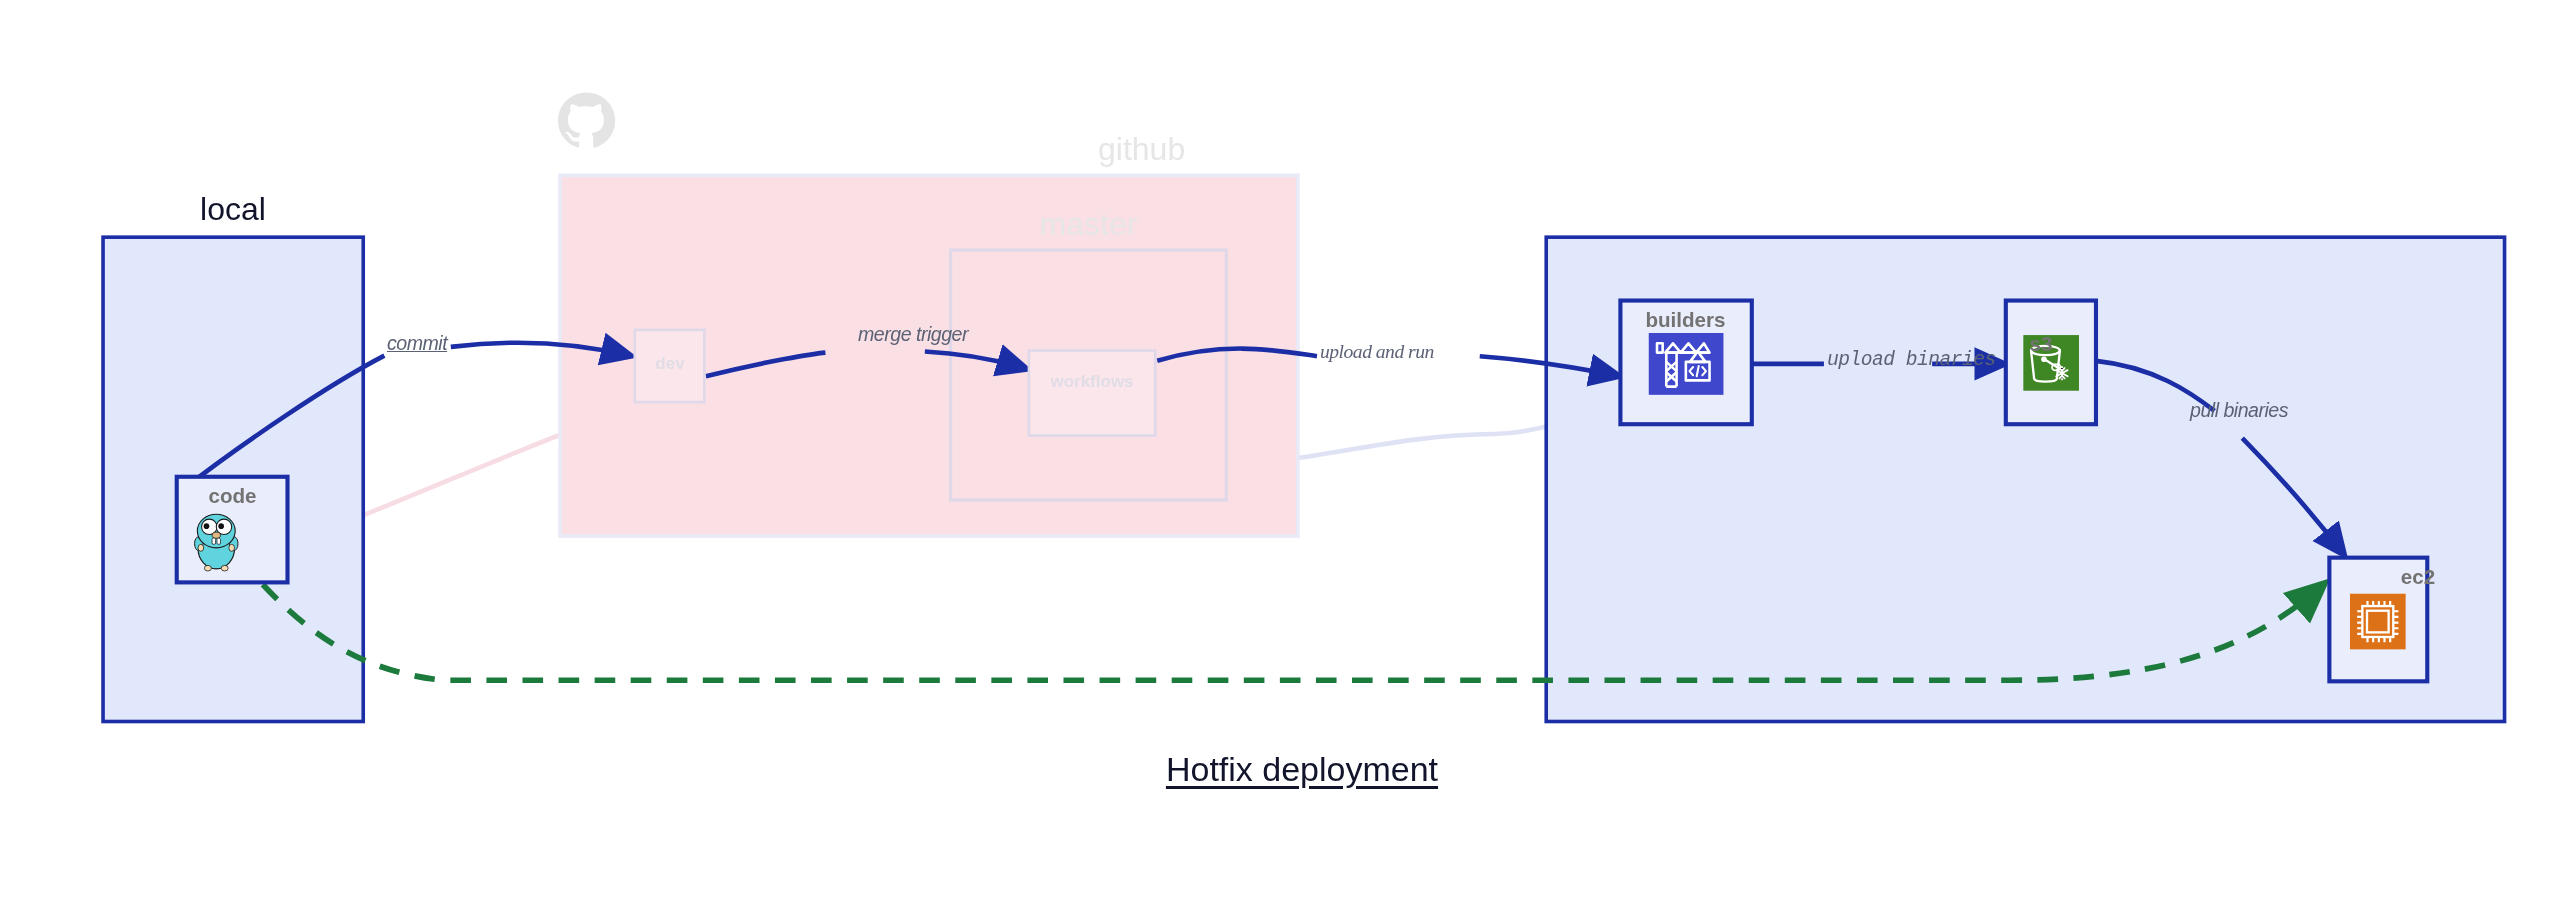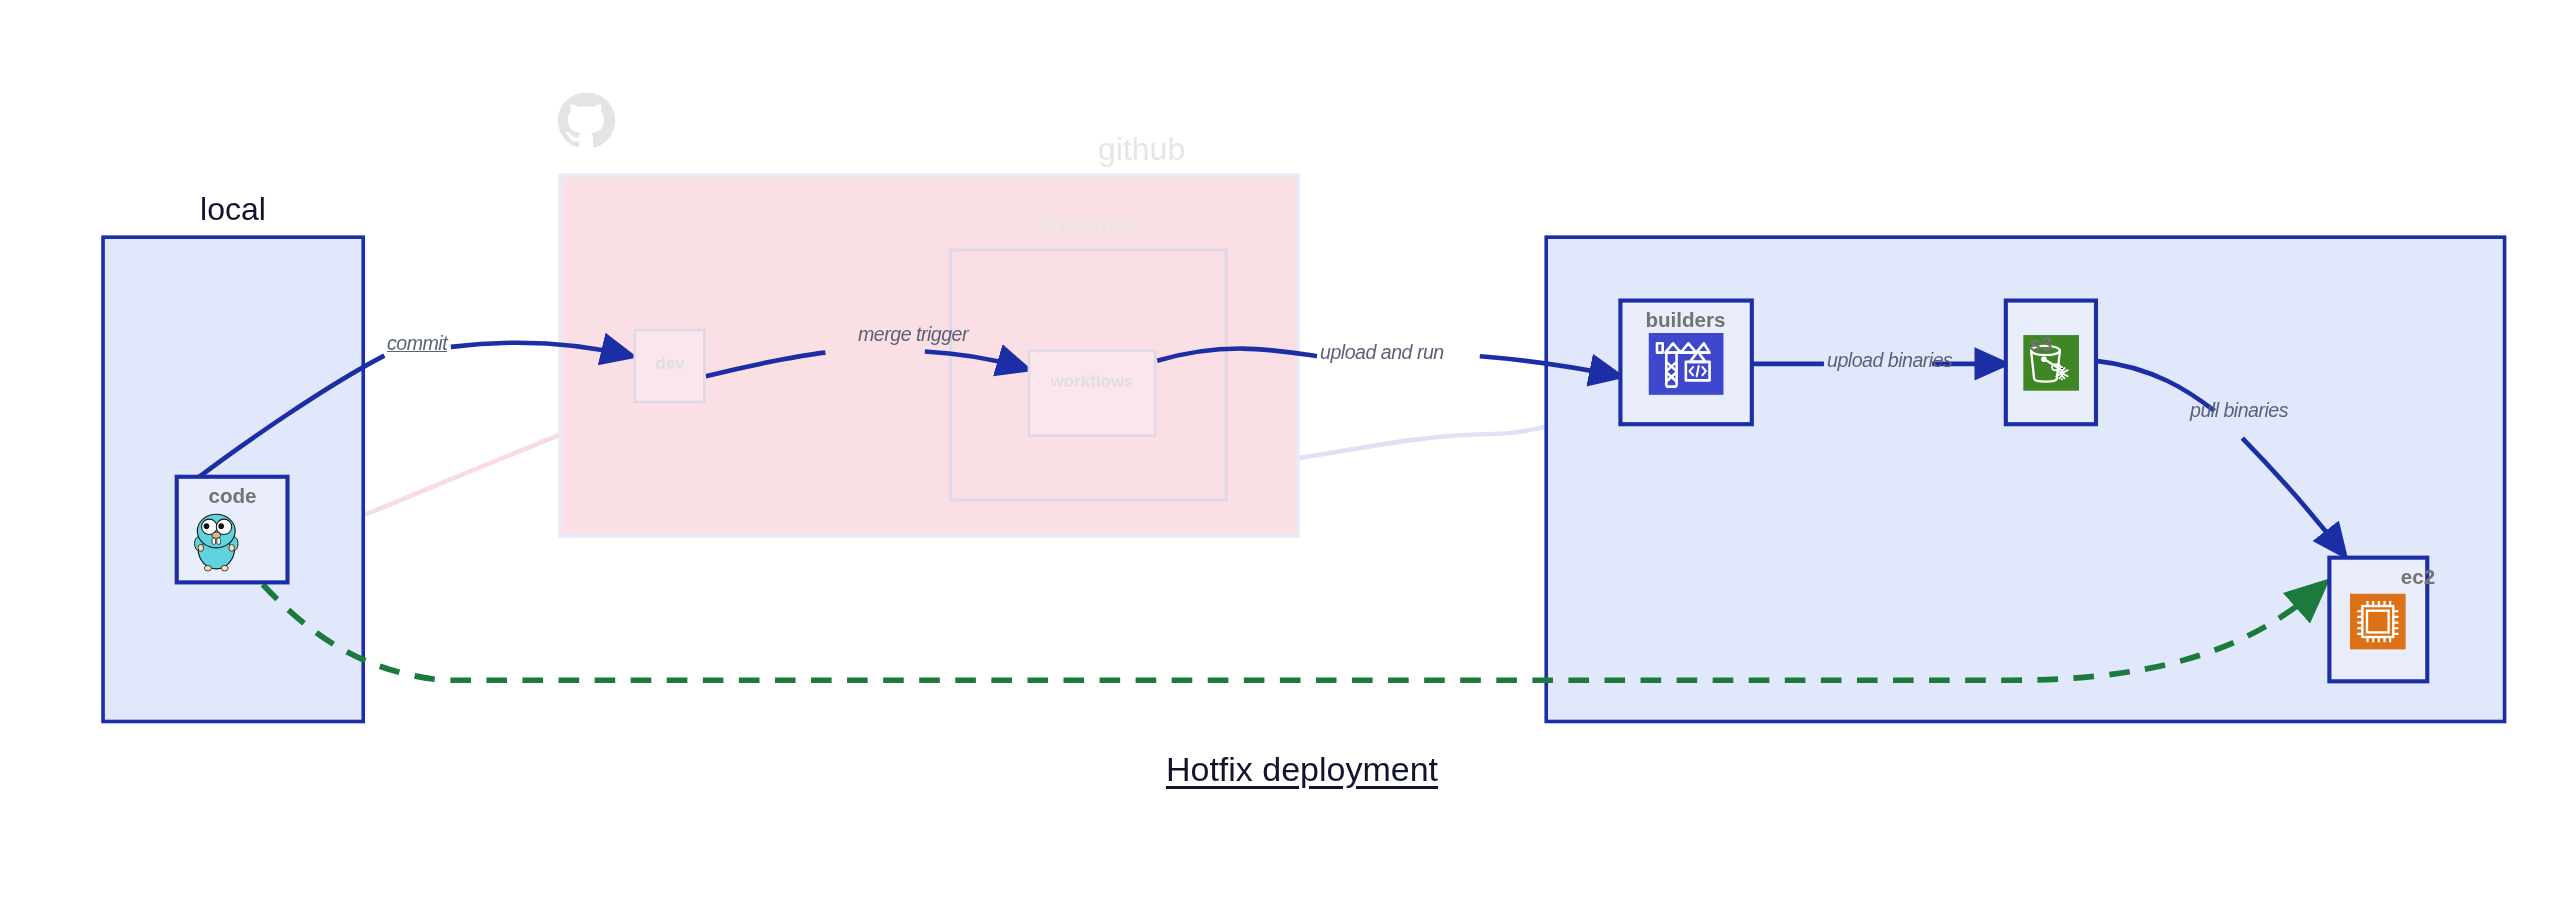--- a/index.html
+++ b/index.html
@@ -187,22 +187,22 @@
   <div class="node-title" style="left:1620px; top:308px; width:131px;">builders</div>
 
   <div class="node-title" style="left:1996px; top:308px; width:90px;margin-top:24px;">s3</div>
 
   <div class="node-title" style="left:2329px; top:565px; width:98px;margin-left:40px;">ec2</div>
 
   <div class="edge-label" style="left:387px; top:332px;text-decoration:underline;">commit</div>
 
   <div class="edge-label" style="left:826px; top:323px;margin-left:32px;">merge trigger</div>
 
-  <div class="edge-label" style="left:1320px; top:341px;">upload and run</div>
-
-  <div class="edge-label" style="left:1827px; top:349px;">upload binaries</div>
+  <div class="edge-label" style="left:1320px; top:341px;font-family:Liberation Serif, serif;">upload and run</div>
+
+  <div class="edge-label" style="left:1827px; top:349px;font-family:Liberation Mono, monospace;">upload binaries</div>
 
   <div class="edge-label" style="left:2190px; top:399px;">pull binaries</div>
 
   <div class="diagram-title" style="left:0px; top:750px; width:2604px; text-align:center;">Hotfix deployment</div>
 
 </div>
 
 
 </body></html>

